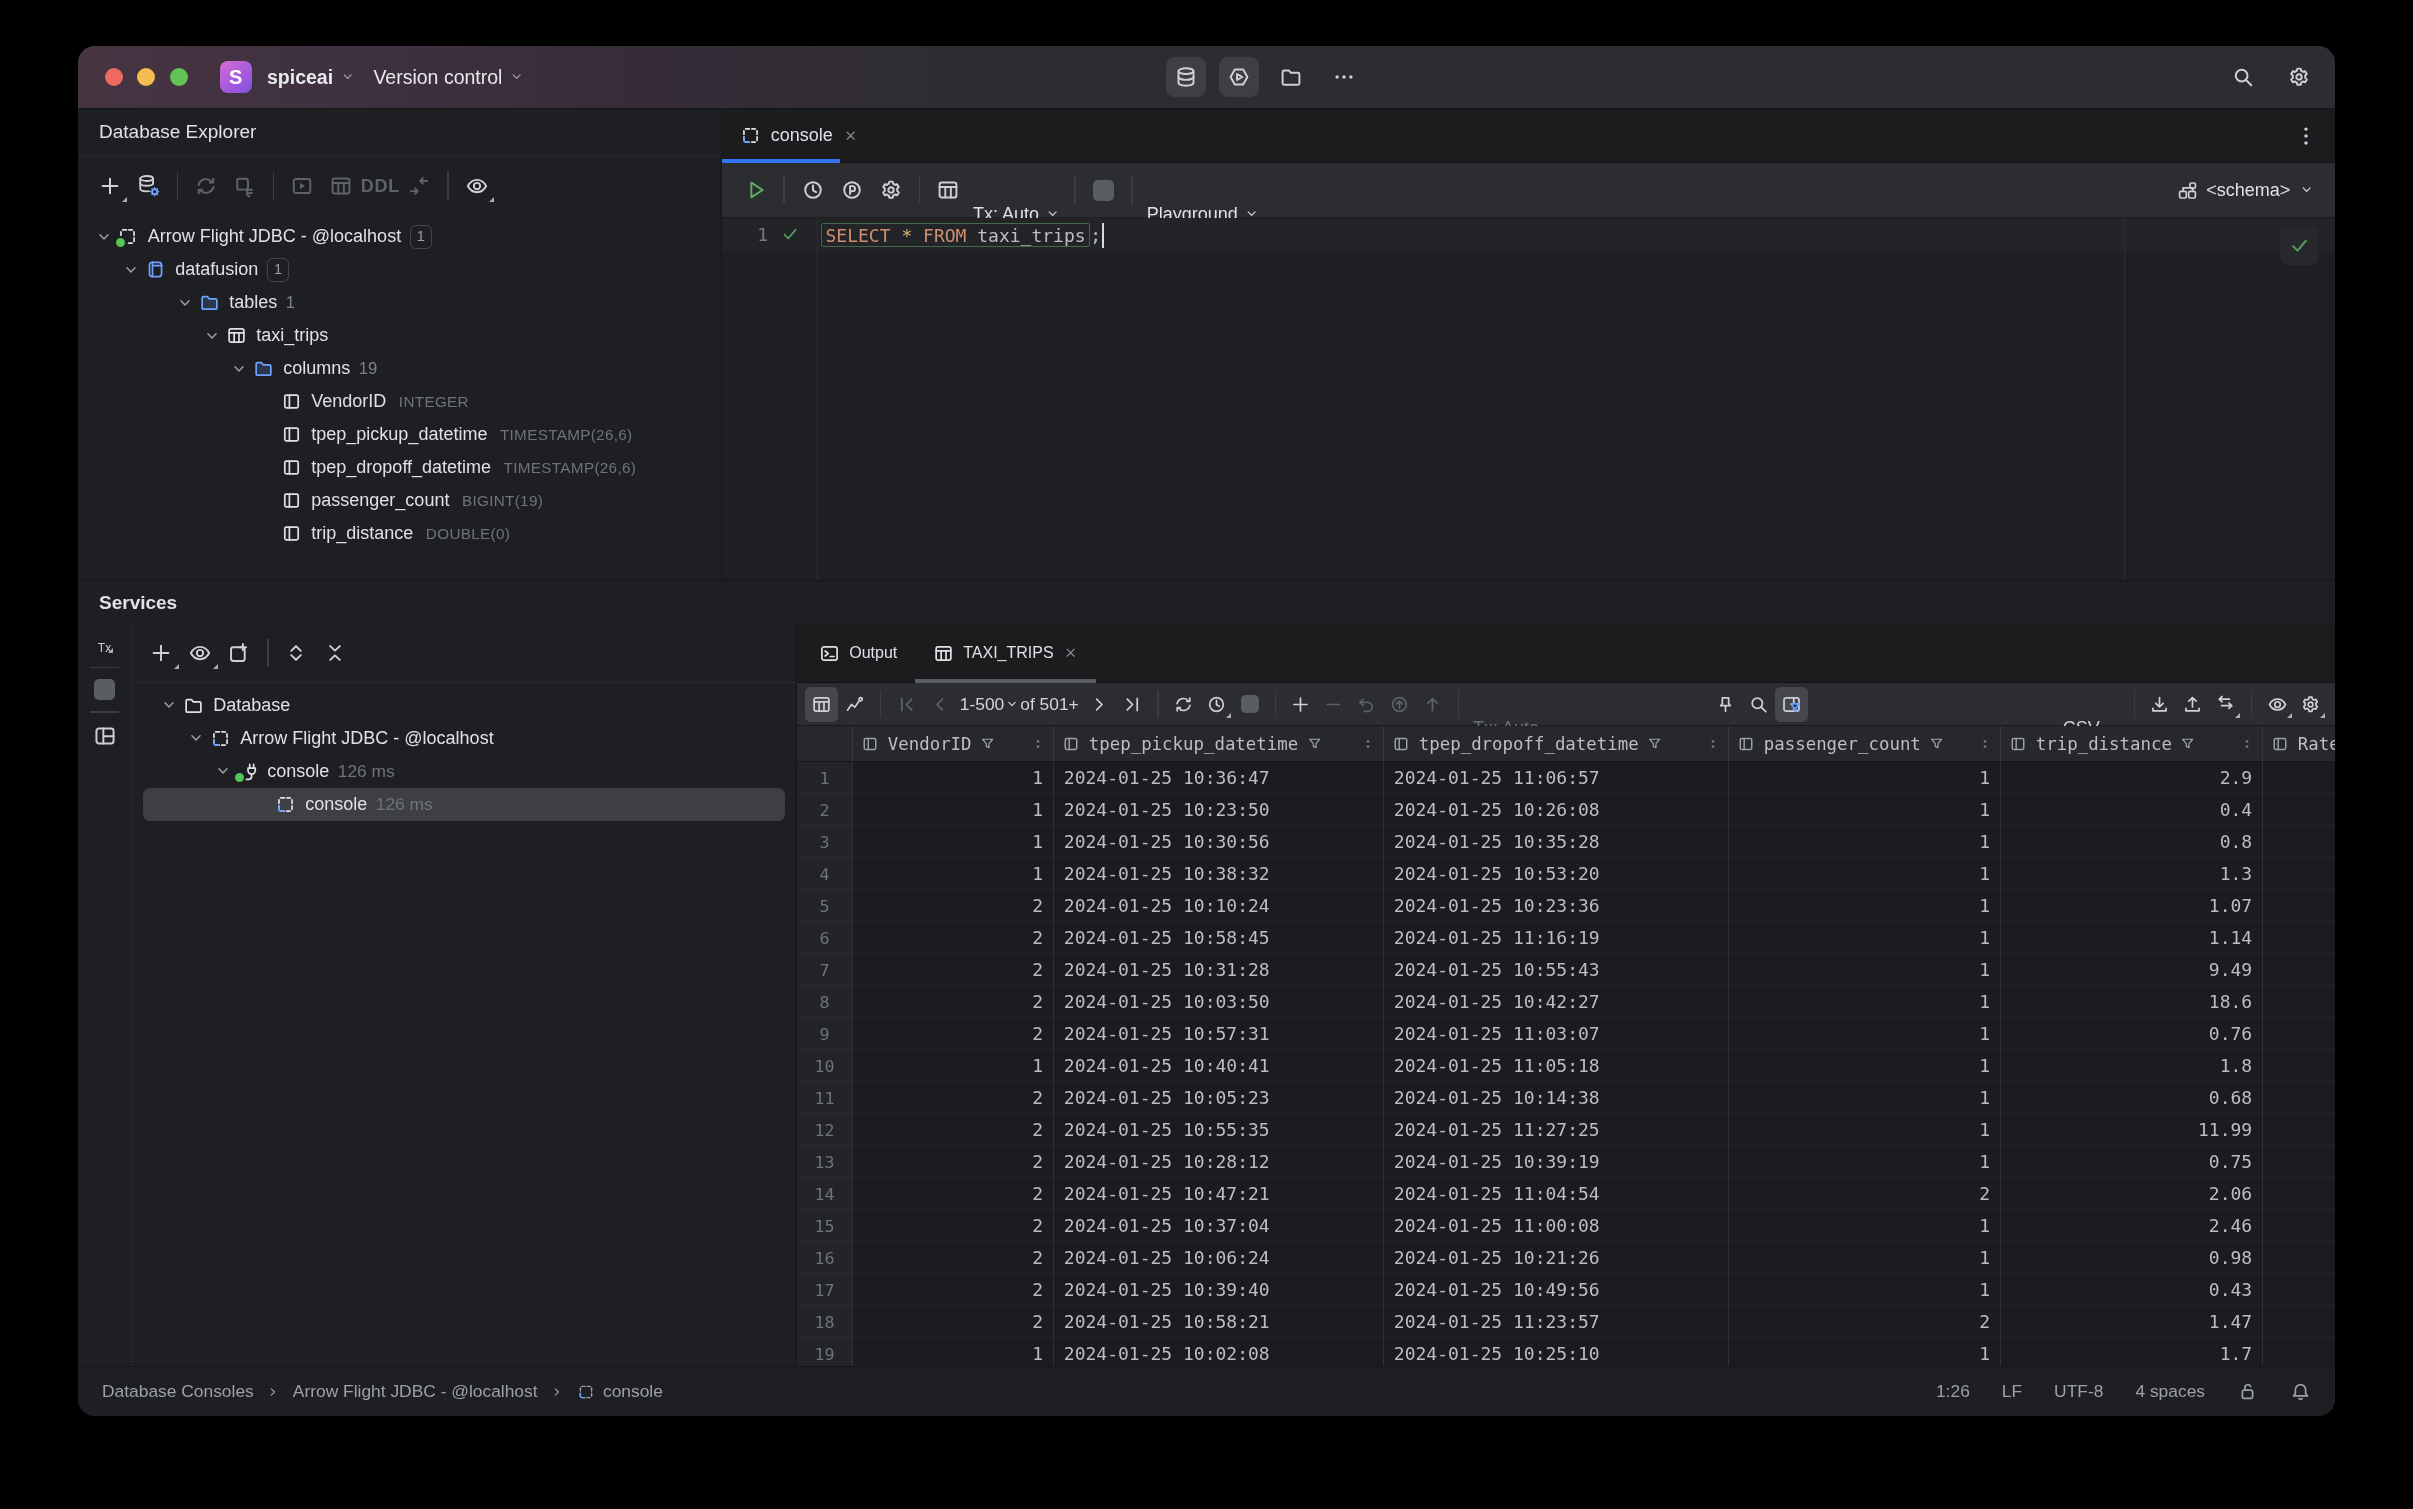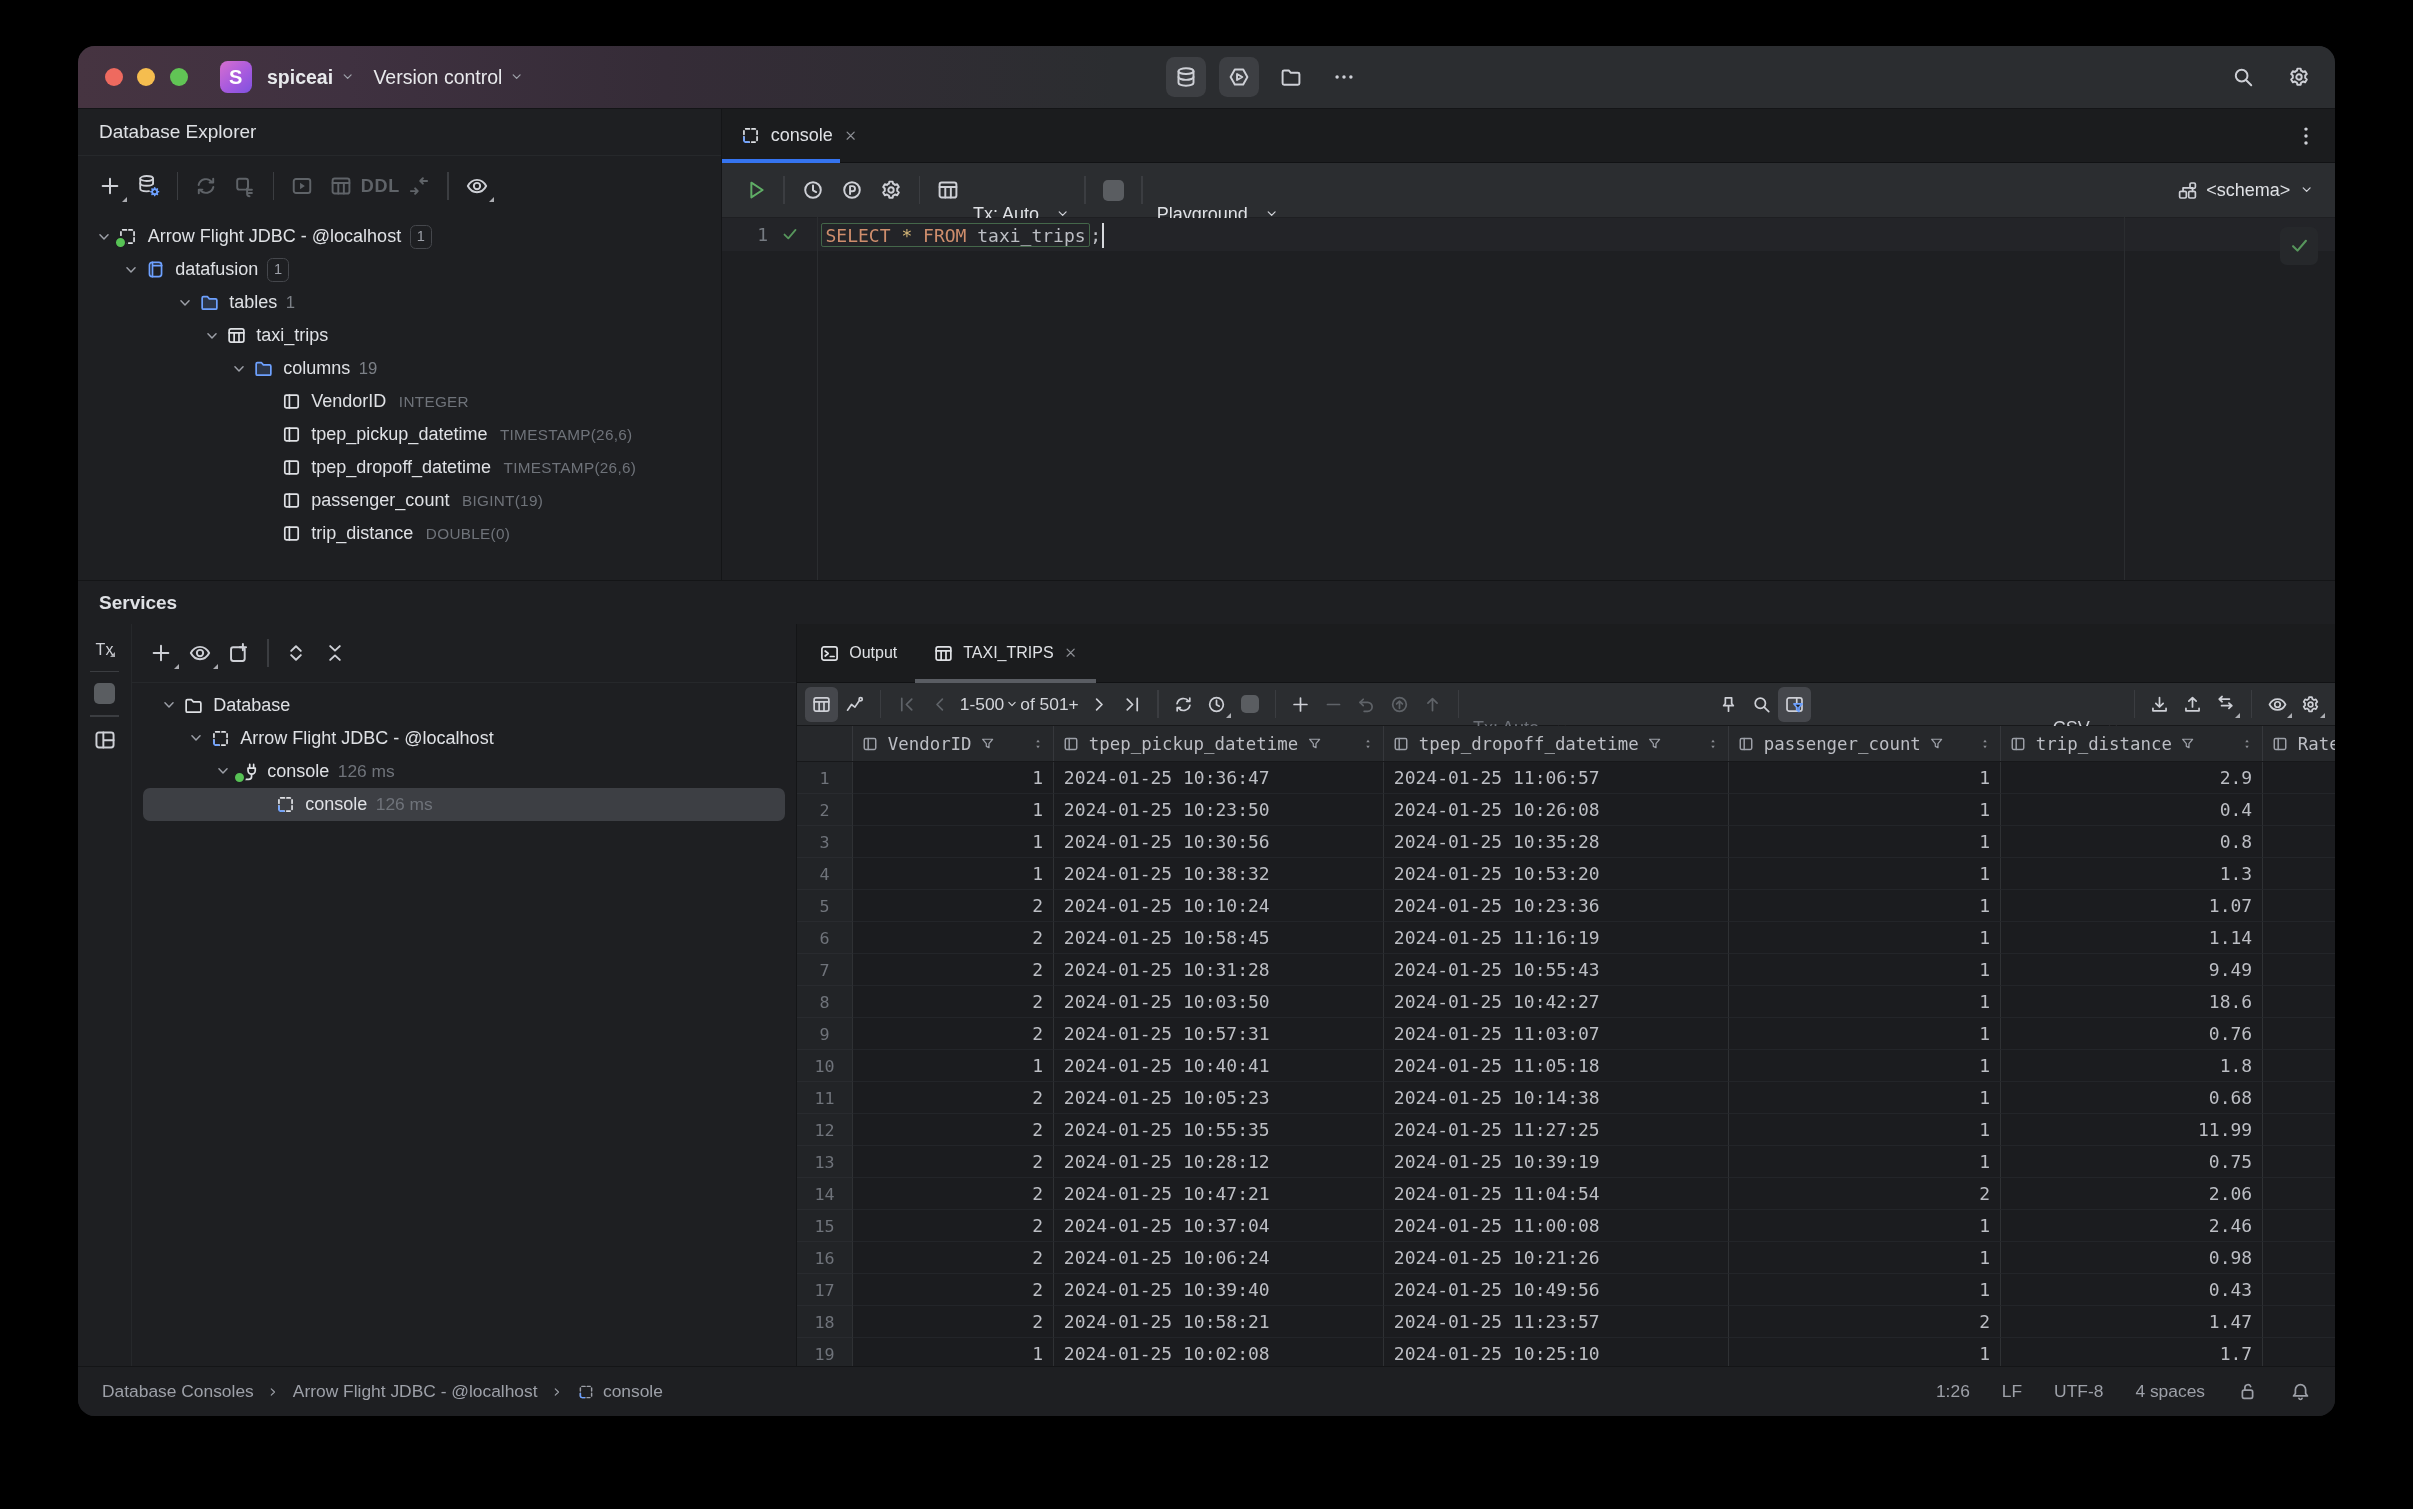--- a/index.html
+++ b/index.html
@@ -70,40 +70,40 @@
   .editor{flex:1;display:flex;flex-direction:column;min-width:0;background:#1e1f22;}
   .tabstrip{height:54px;flex:none;background:#1b1c1e;border-bottom:1.4px solid #111214;display:flex;align-items:stretch;position:relative;}
   .ed-tab{display:flex;align-items:center;gap:9.8px;padding:0 18px;font-size:18px;color:#dfe1e5;position:relative;}
   .ed-tab .tab-underline{position:absolute;left:0;bottom:-1.4px;height:4.2px;background:#3574f0;width:118px;}
   .tab-close{color:#8c8e94;}
   .strip-more{position:absolute;right:16.7px;top:0;height:100%;display:flex;align-items:center;color:#ced0d6;}
   .ed-toolbar{height:54px;flex:none;background:#2b2d30;display:flex;align-items:center;padding:0 14px;color:#ced0d6;}
   .lbl{font-size:18px;color:#ced0d6;white-space:nowrap;}
   .lbl.bright{color:#dfe1e5;}
   .lbl.dim{color:#6b6f76;}
-  .tgroup{display:flex;align-items:center;gap:16px;padding:0 5.6px;flex:none;margin-top:48px;}
+  .tgroup{display:flex;align-items:center;gap:6px;padding:0 5.6px;flex:none;margin-top:48px;}
   .ed-right{margin-left:auto;display:flex;align-items:center;gap:8.4px;padding-right:7px;}
   .ed-content{flex:1;position:relative;font-family:"DejaVu Sans Mono","Liberation Mono",monospace;min-height:0;}
   .cur-line{position:absolute;left:0;right:0;top:1.4px;height:33px;background:#232428;}
   .gutter-sep{position:absolute;left:95px;top:0;bottom:0;width:1.4px;background:#2b2d30;}
   .wrap-guide{position:absolute;left:1402px;top:0;bottom:0;width:1.4px;background:#2b2d30;}
   .lnum{position:absolute;left:0;top:7px;width:46px;text-align:right;font-size:18px;color:#767b82;}
   .gut-ok{position:absolute;left:59px;top:8.4px;color:#57965c;}
   .code{position:absolute;left:99px;top:2.8px;height:31px;display:flex;align-items:center;font-size:18px;white-space:pre;}
   .stmt-box{border:1.4px solid #44674a;border-radius:2.1px;padding:0.7px 3.5px;display:inline-flex;white-space:pre;}
   .kw{color:#cf8e6d;}.star{color:#d5b778;}.idn{color:#bcbec4;}.pln{color:#bcbec4;}
   .caret{width:2.1px;height:25px;background:#d6d8dc;margin-left:0.7px;}
   .inspect{position:absolute;right:16.7px;top:9.8px;width:38px;height:38px;border-radius:7px;background:#26282b;
            display:flex;align-items:center;justify-content:center;color:#57965c;}
   
   .services{flex:1;display:flex;flex-direction:column;min-height:0;}
   .svc-title{height:43px;flex:none;display:flex;align-items:center;padding-left:21px;font-size:19px;font-weight:700;}
   .svc-body{flex:1;display:flex;min-height:0;}
   .rail{width:54px;flex:none;border-right:1.4px solid #26282b;display:flex;flex-direction:column;align-items:center;padding-top:15.3px;color:#ced0d6;}
-  .rail-tx{font-size:16px;color:#ced0d6;position:relative;padding:1.4px 4.2px;}
+  .rail-tx{font-size:12px;color:#ced0d6;position:relative;padding:1.4px 4.2px;}
   .rail-sep{width:29px;height:1.4px;background:#3b3d41;margin:11px 0;}
   .svc-left{width:665px;flex:none;border-right:1.4px solid #141517;display:flex;flex-direction:column;min-height:0;}
   .svc-toolbar{height:59px;flex:none;display:flex;align-items:center;padding:0 9.8px;border-bottom:1.4px solid #26282b;color:#ced0d6;}
   .svc-tree{flex:1;overflow:hidden;padding-top:5.6px;}
   .svc-right{flex:1;display:flex;flex-direction:column;min-width:0;}
   .res-tabs{height:59px;flex:none;background:#1b1c1e;border-bottom:1.4px solid #111214;display:flex;align-items:stretch;padding-left:4.2px;position:relative;}
   .res-tab{display:flex;align-items:center;gap:9px;padding:0 18px;font-size:16px;color:#dfe1e5;position:relative;}
   .res-tab.active .tab-underline2{position:absolute;left:0;bottom:-1.4px;height:4.2px;background:#5a5d63;width:100%;}
   .grid-toolbar{height:43px;flex:none;background:#2b2d30;border-bottom:1.4px solid #17181a;display:flex;align-items:center;padding:0 8.4px;color:#ced0d6;}
   .gbtn{height:35px;min-width:33px;padding:0 3.5px;border-radius:5.6px;display:flex;align-items:center;justify-content:center;color:#ced0d6;position:relative;flex:none;}

